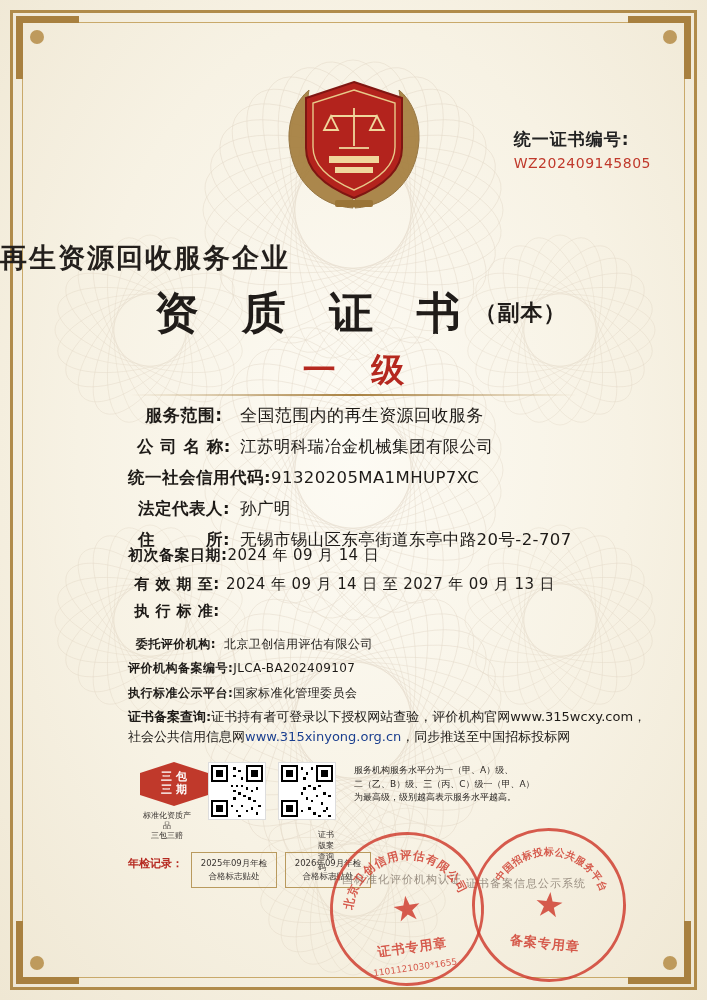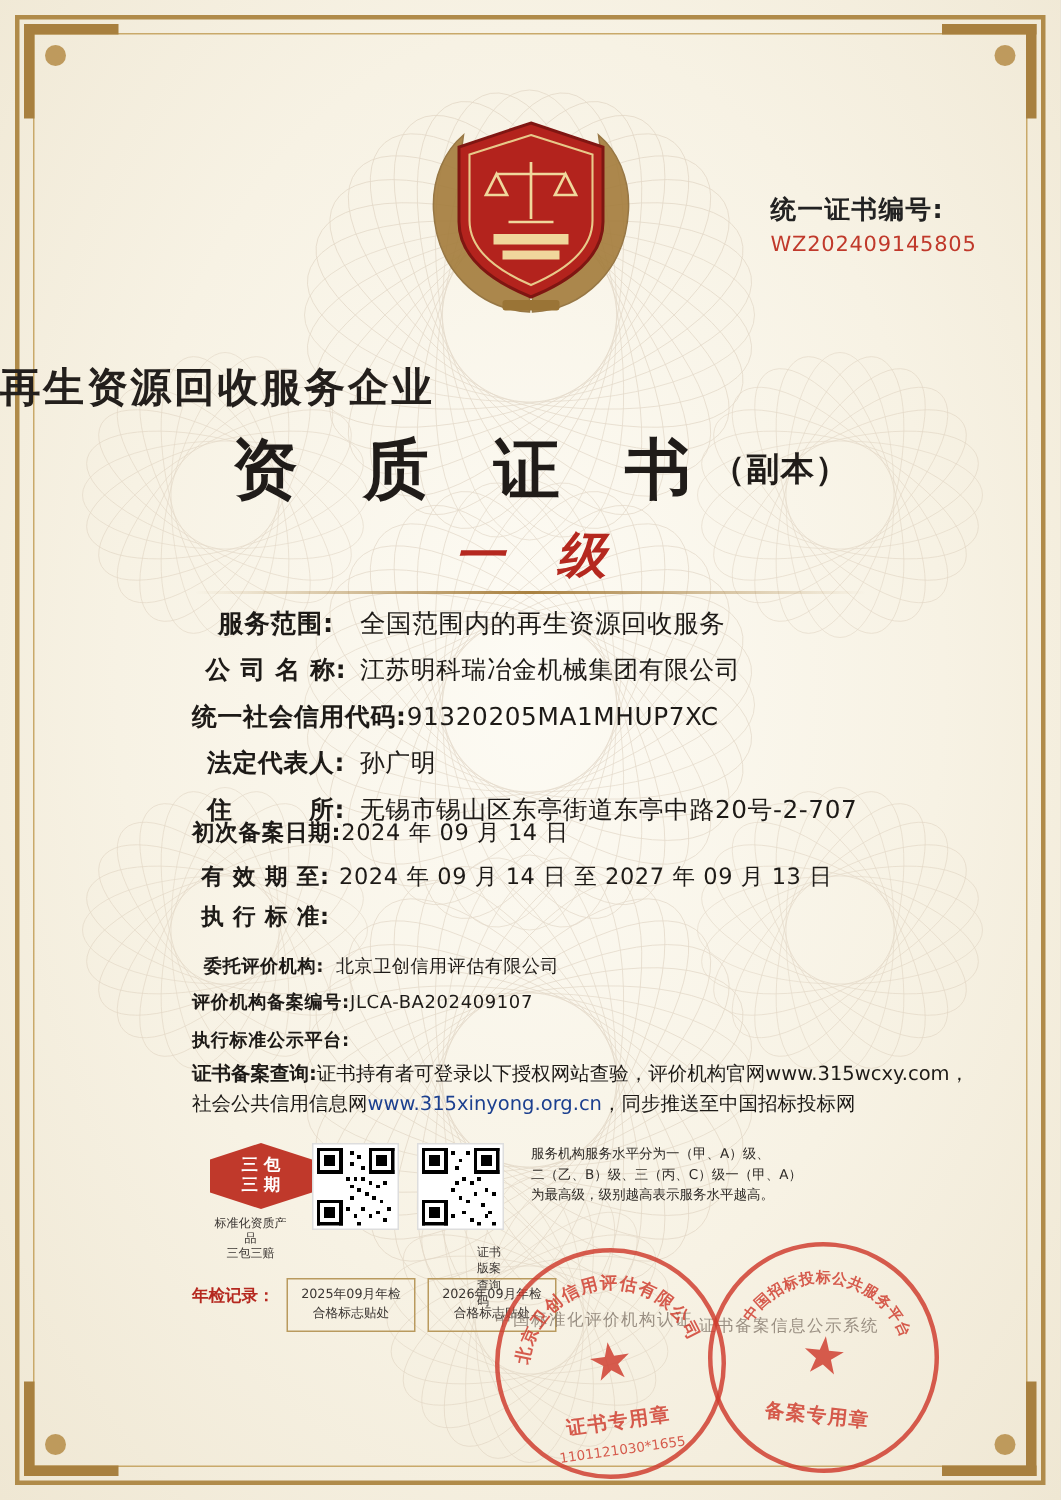--- a/index.html
+++ b/index.html
@@ -65,21 +65,20 @@
     font-size:44px;font-weight:700;color:#201c19;letter-spacing:14px;
     text-indent:14px;
   }
   .t-main .vice{
     font-size:22px;letter-spacing:1px;font-weight:700;vertical-align:8px;
   }
   .t-grade{
     position:absolute;left:0;right:0;top:348px;text-align:center;
     font-size:33px;font-weight:700;color:#b5281f;letter-spacing:12px;
     text-indent:12px;
-    font-style:italic;
   }
   .rule{
     position:absolute;left:130px;right:130px;top:394px;height:2px;
     background:linear-gradient(90deg,rgba(170,130,70,0),#a8803f,rgba(170,130,70,0));
   }
   
   .fields{
     position:absolute;left:128px;top:404px;right:64px;
     font-size:16.5px;color:#1d1a17;
   }
@@ -319,20 +318,21 @@
     <div class="frow">
       <div class="fkey">委托评价机构:</div>
       <div class="fval">北京卫创信用评估有限公司</div>
     </div>
     <div class="frow">
       <div class="fkey">评价机构备案编号:</div>
       <div class="fval">JLCA-BA202409107</div>
     </div>
     <div class="frow">
       <div class="fkey">执行标准公示平台:</div>
+      <div class="fval">国家标准化管理委员会</div>
     </div>
   </div>
 
   <div class="wide-note">
     <span class="k">证书备案查询:</span><span>证书持有者可登录以下授权网站查验，评价机构官网www.315wcxy.com，</span><br>
     <span>社会公共信用信息网</span><span class="lnk">www.315xinyong.org.cn</span><span>，同步推送至中国招标投标网</span>
   </div>
 
   <div class="media">
     <div class="badge3">

